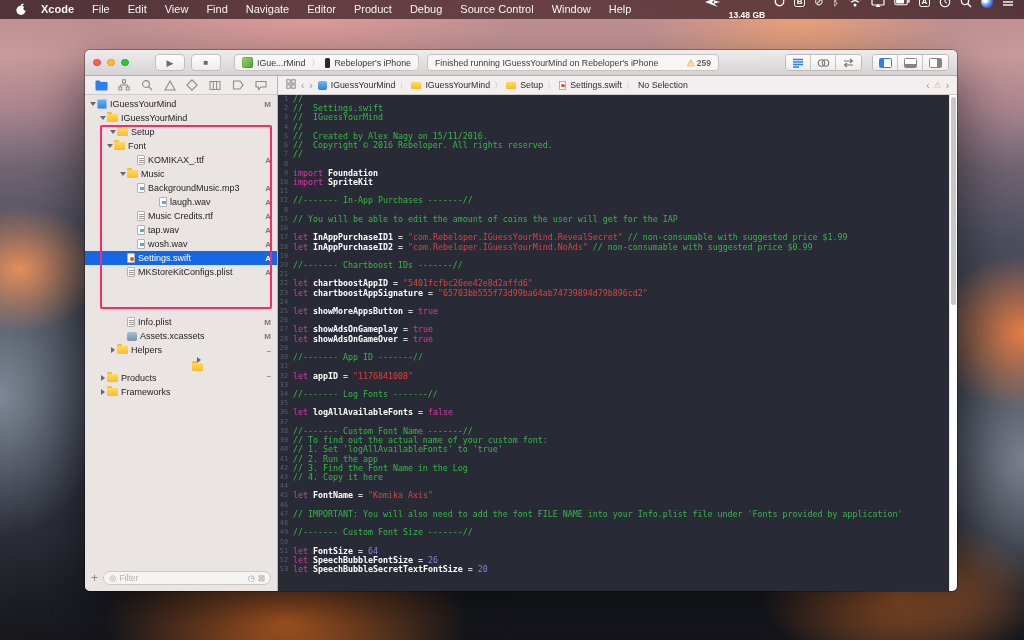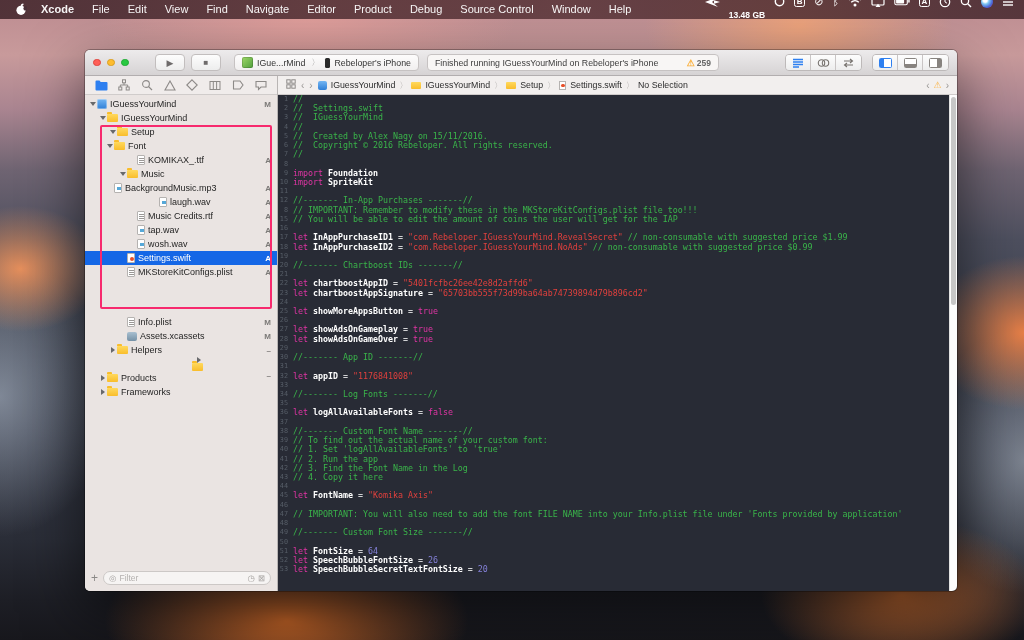--- a/index.html
+++ b/index.html
@@ -362,21 +362,21 @@
               <span class="ti ti-doc ti-ttf"></span>
               <span class="tl2">KOMIKAX_.ttf</span>
               <span class="tbdg">A</span>
             </div>
             <div class="tree-row" style="padding-left: 33px;">
               <span class="disc d-open"></span>
               <span class="ti ti-folder"></span>
               <span class="tl2">Music</span>
               <span class="tbdg"></span>
             </div>
-            <div class="tree-row" style="padding-left: 20px;">
+            <div class="tree-row" style="padding-left: 43px;">
               <span class="disc d-none"></span>
               <span class="ti ti-doc ti-audio"></span>
               <span class="tl2">BackgroundMusic.mp3</span>
               <span class="tbdg">A</span>
             </div>
             <div class="tree-row" style="padding-left: 65px;">
               <span class="disc d-none"></span>
               <span class="ti ti-doc ti-audio"></span>
               <span class="tl2">laugh.wav</span>
               <span class="tbdg">A</span>
@@ -502,21 +502,21 @@
               <div class="codeline"><span class="ln">3</span><span><span class="t-c">//  IGuessYourMind</span></span></div>
               <div class="codeline"><span class="ln">4</span><span><span class="t-c">//</span></span></div>
               <div class="codeline"><span class="ln">5</span><span><span class="t-c">//  Created by Alex Nagy on 15/11/2016.</span></span></div>
               <div class="codeline"><span class="ln">6</span><span><span class="t-c">//  Copyright © 2016 Rebeloper. All rights reserved.</span></span></div>
               <div class="codeline"><span class="ln">7</span><span><span class="t-c">//</span></span></div>
               <div class="codeline"><span class="ln">8</span><span></span></div>
               <div class="codeline"><span class="ln">9</span><span><span class="t-k">import</span><span class="t-p"> </span><span class="t-vb">Foundation</span></span></div>
               <div class="codeline"><span class="ln">10</span><span><span class="t-k">import</span><span class="t-p"> </span><span class="t-vb">SpriteKit</span></span></div>
               <div class="codeline"><span class="ln">11</span><span></span></div>
               <div class="codeline"><span class="ln">12</span><span><span class="t-c">//------- In-App Purchases -------//</span></span></div>
-              <div class="codeline"><span class="ln">8</span><span><span class="t-c">// IMPORTANT: Remember to modify these in the MKStoreKitConfigs.plist file too!!!</span></span></div>
+              <div class="codeline"><span class="ln">8</span></div>
               <div class="codeline"><span class="ln">15</span><span><span class="t-c">// You will be able to edit the amount of coins the user will get for the IAP</span></span></div>
               <div class="codeline"><span class="ln">16</span><span></span></div>
               <div class="codeline"><span class="ln">17</span><span><span class="t-k">let</span><span class="t-p"> </span><span class="t-vb">InAppPurchaseID1</span><span class="t-p"> = </span><span class="t-s">"com.Rebeloper.IGuessYourMind.RevealSecret"</span><span class="t-p"> </span><span class="t-c">// non-consumable with suggested price $1.99</span></span></div>
               <div class="codeline"><span class="ln">18</span><span><span class="t-k">let</span><span class="t-p"> </span><span class="t-vb">InAppPurchaseID2</span><span class="t-p"> = </span><span class="t-s">"com.Rebeloper.IGuessYourMind.NoAds"</span><span class="t-p"> </span><span class="t-c">// non-consumable with suggested price $0.99</span></span></div>
               <div class="codeline"><span class="ln">19</span><span></span></div>
               <div class="codeline"><span class="ln">20</span><span><span class="t-c">//------- Chartboost IDs -------//</span></span></div>
               <div class="codeline"><span class="ln">21</span><span></span></div>
               <div class="codeline"><span class="ln">22</span><span><span class="t-k">let</span><span class="t-p"> </span><span class="t-vb">chartboostAppID</span><span class="t-p"> = </span><span class="t-s">"5401fcfbc26ee42e8d2affd6"</span></span></div>
               <div class="codeline"><span class="ln">23</span><span><span class="t-k">let</span><span class="t-p"> </span><span class="t-vb">chartboostAppSignature</span><span class="t-p"> = </span><span class="t-s">"65703bb555f73d99ba64ab74739894d79b896cd2"</span></span></div>
               <div class="codeline"><span class="ln">24</span><span></span></div>

